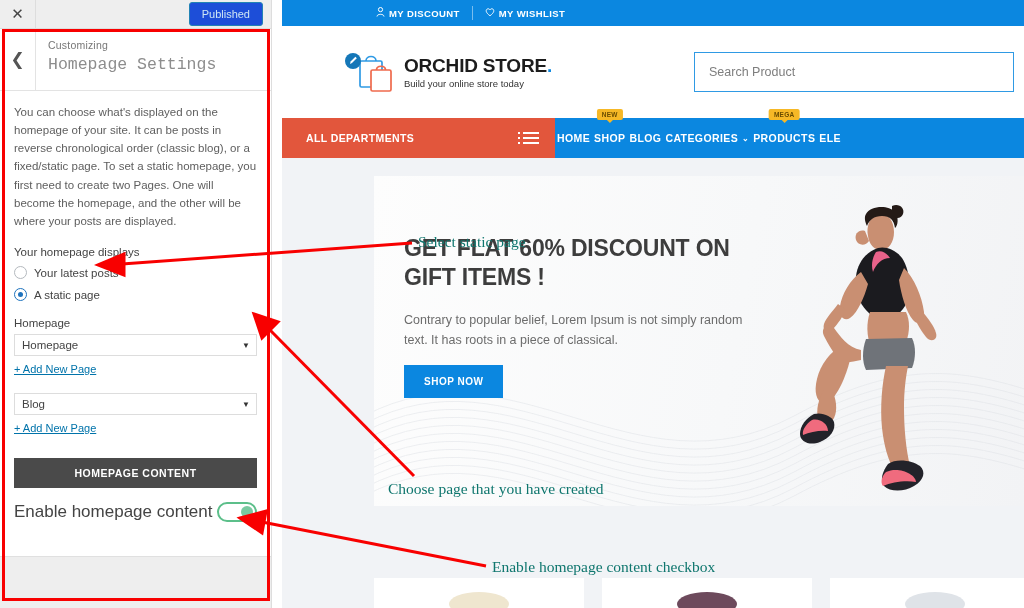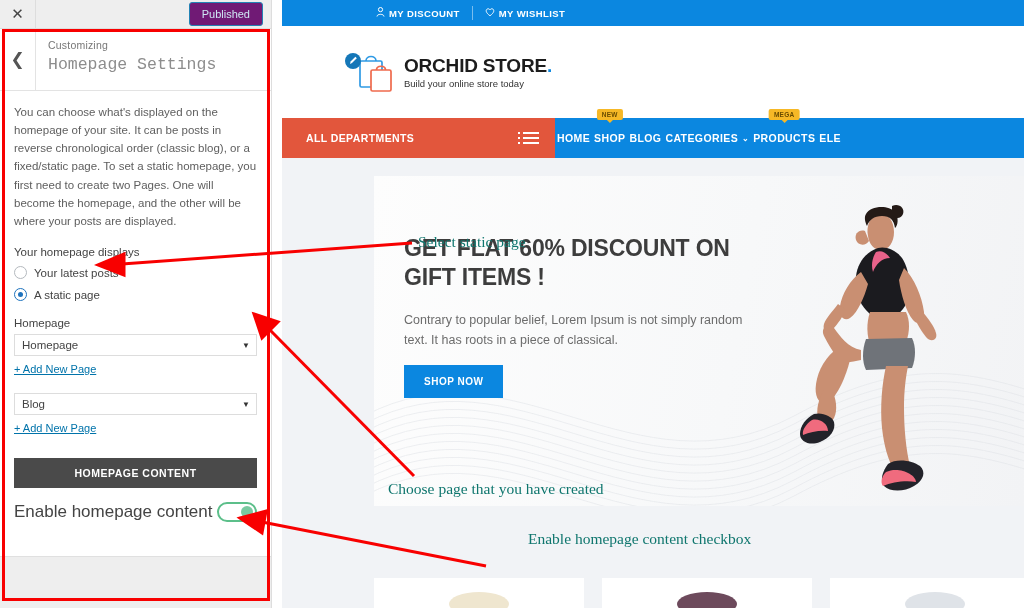--- a/index.html
+++ b/index.html
@@ -26,21 +26,21 @@
     padding-right: 8px;
   }
   .cz-close {
     width: 36px; height: 28px;
     display: flex; align-items: center; justify-content: center;
     border-right: 1px solid #ddd;
     color: #444; font-size: 15px; cursor: pointer;
     background: #eee;
   }
   .cz-publish {
-    background: #701a75; color: #cfe7f4;
+    background: #1d4ed8; color: #cfe7f4;
     font-size: 11px; padding: 5px 12px;
     border-radius: 3px; border: 1px solid #2283b5;
     cursor: default;
   }
   .cz-header {
     height: 62px; display: flex; align-items: stretch;
     border-bottom: 1px solid #e3e3e3; background: #fff;
   }
   .cz-back {
     width: 36px; display: flex; align-items: center; justify-content: center;
@@ -200,21 +200,21 @@
   .anno-box {
     position: absolute; left: 2px; top: 29px; width: 268px; height: 572px;
     border: 3px solid #f80000;
   }
   .anno-text {
     position: absolute; color: #0f766e;
     font-family: "Liberation Serif", serif; font-size: 15.5px; white-space: nowrap;
   }
   .t-static { left: 418px; top: 233px; }
   .t-choose { left: 388px; top: 480px; }
-  .t-enable { left: 492px; top: 530px; margin-left: 36px; }
+  .t-enable { left: 492px; top: 558px; }
 </style>
 </head>
 <body>
 
 <div id="root">
 
   <div class="preview">
 
     <div class="topbar">
       <div class="tb-item">
@@ -250,20 +250,23 @@
               <path d="M6 15 L6.6 12.6 L11.4 7.8 L12.8 9.2 L8 14 Z" fill="#fff"></path>
             </g>
           </svg>
         </div>
         <div class="logo-text">
           <div class="logo-name">
             <span>ORCHID STORE</span><span class="dot">.</span>
           </div>
           <div class="logo-tag">Build your online store today</div>
         </div>
+      </div>
+      <div class="searchbox">
+        <span>Search Product</span>
       </div>
     </div>
 
     <div class="navbar">
       <div class="nav-dept">
         <span>ALL DEPARTMENTS</span>
         <span class="burger">
             <i></i>
             <i></i>
             <i></i>

